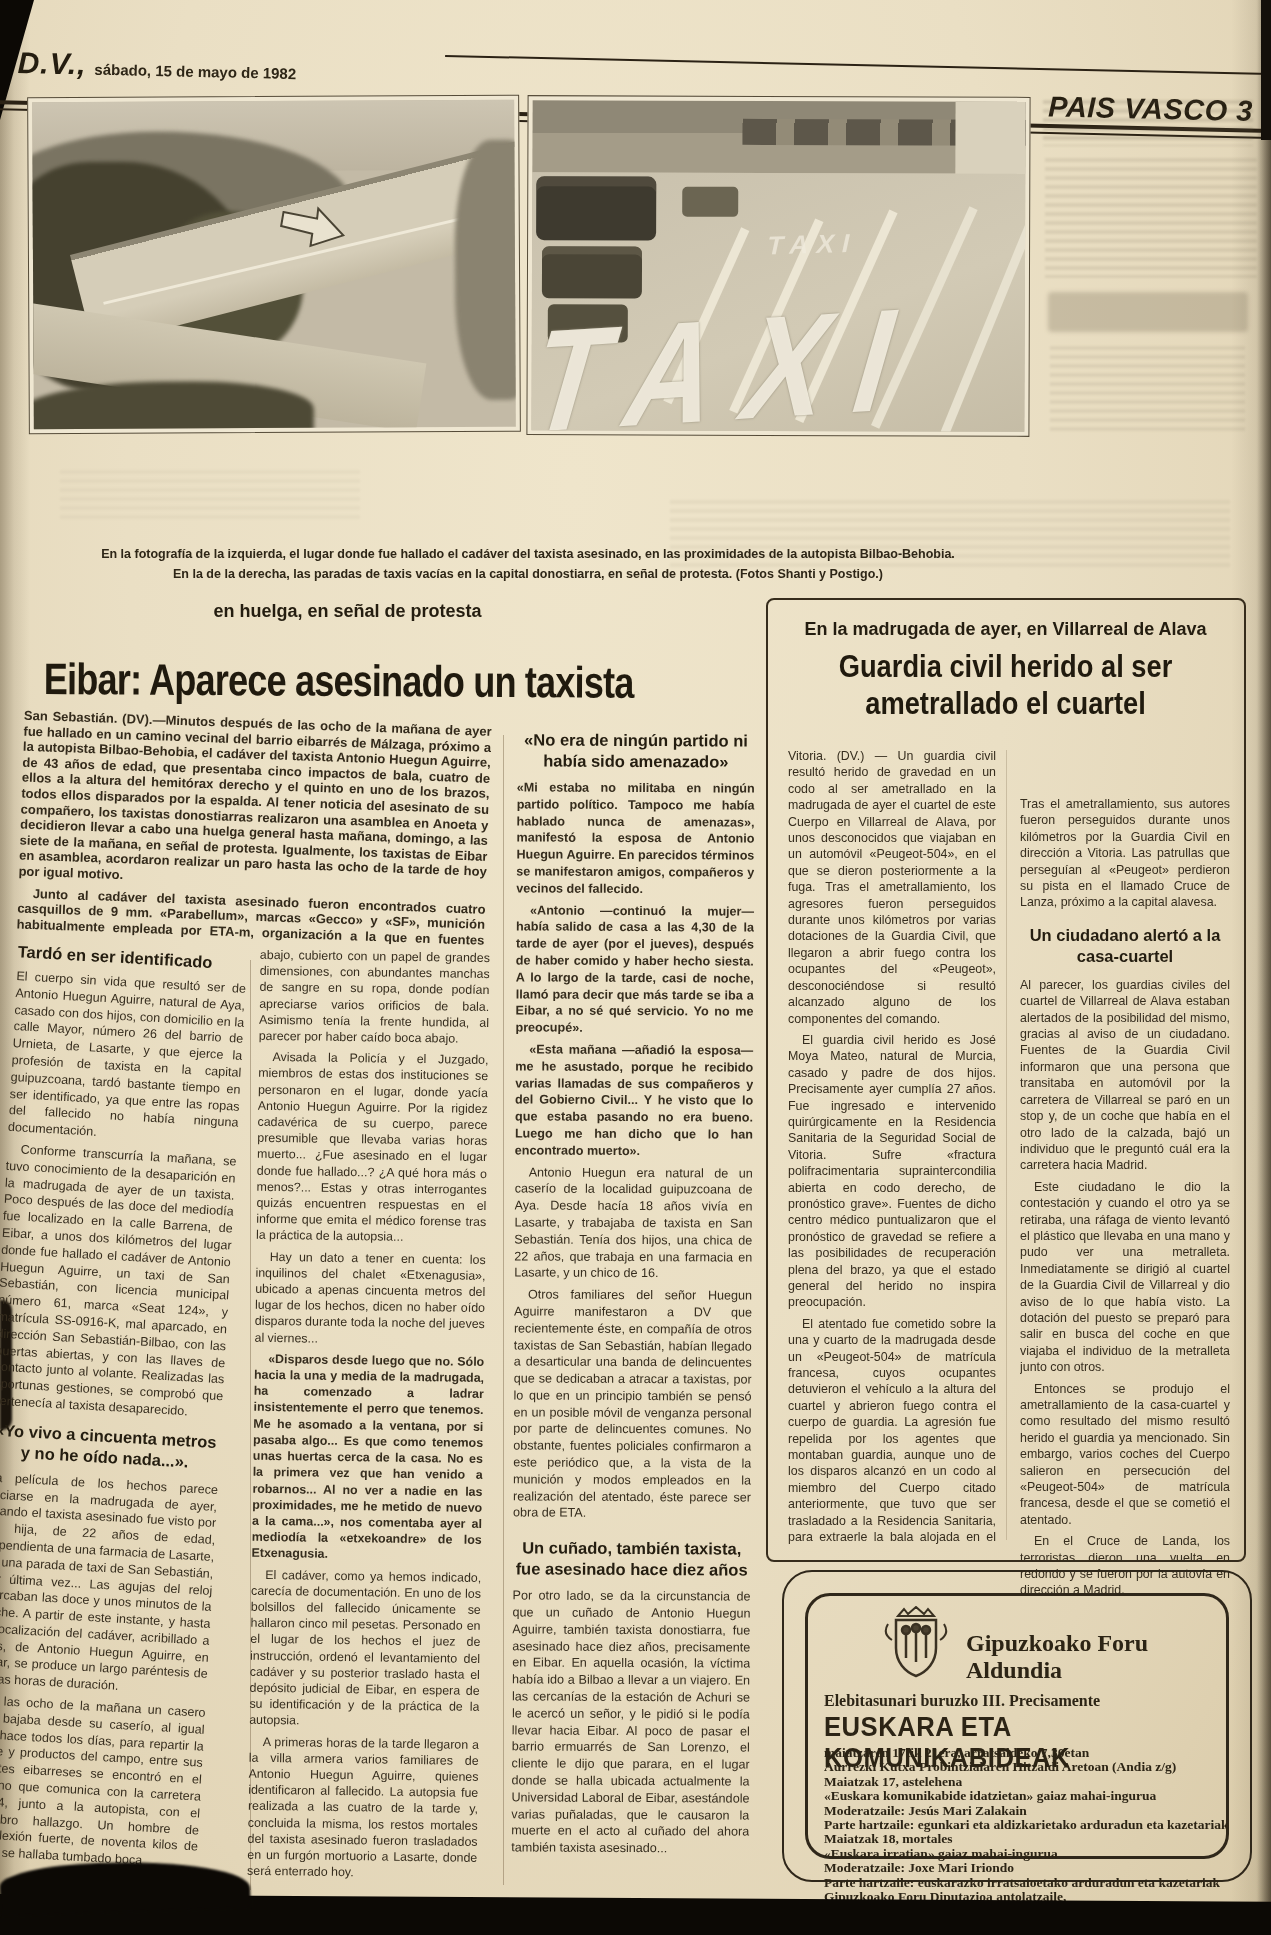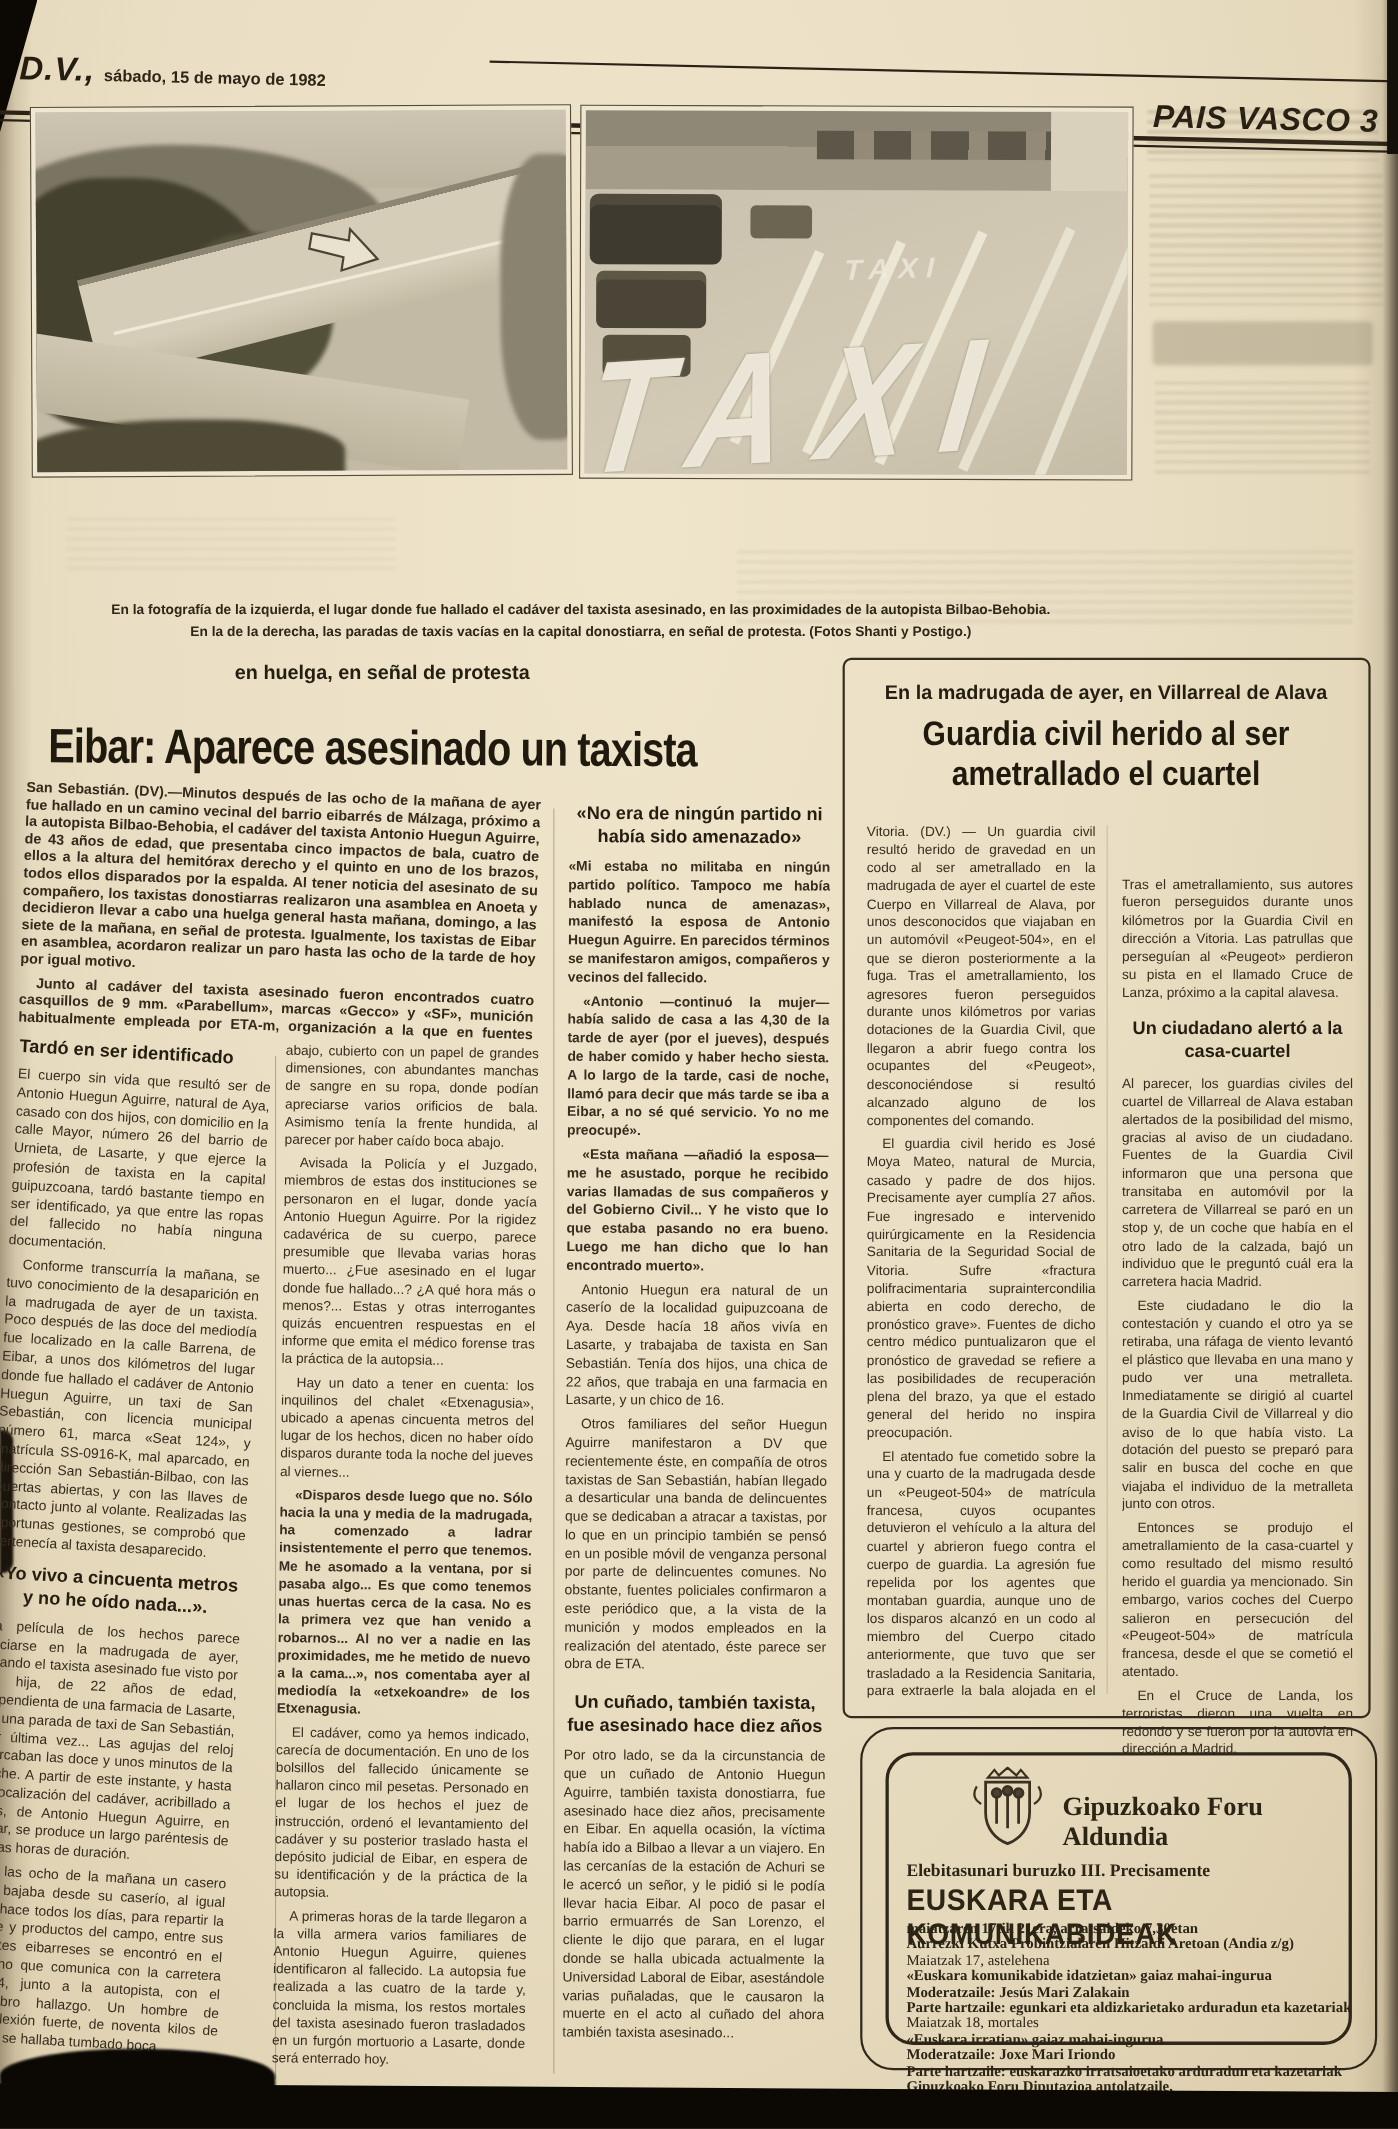--- a/index.html
+++ b/index.html
@@ -46,21 +46,21 @@
   .vr{width:1px;background:rgba(120,100,70,.45);}
   
   .adouter{border:2px solid #2f271a;border-radius:30px;padding:21px;box-sizing:border-box;}
   .adinner{border:3px solid #2f271a;border-radius:25px;width:100%;height:100%;box-sizing:border-box;position:relative;
            font-family:"Liberation Serif",serif;color:#2c2415;}
   .adorg{font-size:24px;font-weight:700;}
   .adsub{font-size:16px;font-weight:700;}
   .adtitle{font-family:"Liberation Sans",sans-serif;font-size:27px;font-weight:900;letter-spacing:.5px;
            transform:scaleX(.95);transform-origin:left top;}
   .adline{font-size:13.5px;font-weight:600;line-height:14.4px;white-space:nowrap;}
-  .adline.hdr{font-weight:400;}
+  .adline.hdr{font-weight:700;}
   
   .ghost{background:repeating-linear-gradient(180deg, rgba(105,95,75,.22) 0 4px, rgba(0,0,0,0) 4px 9px);
          filter:blur(1.2px);}
   .blob{filter:blur(2px);}
   .blackbar{background:#0c0905;}
 </style>
 </head>
 <body>
 
 <div class="page">

